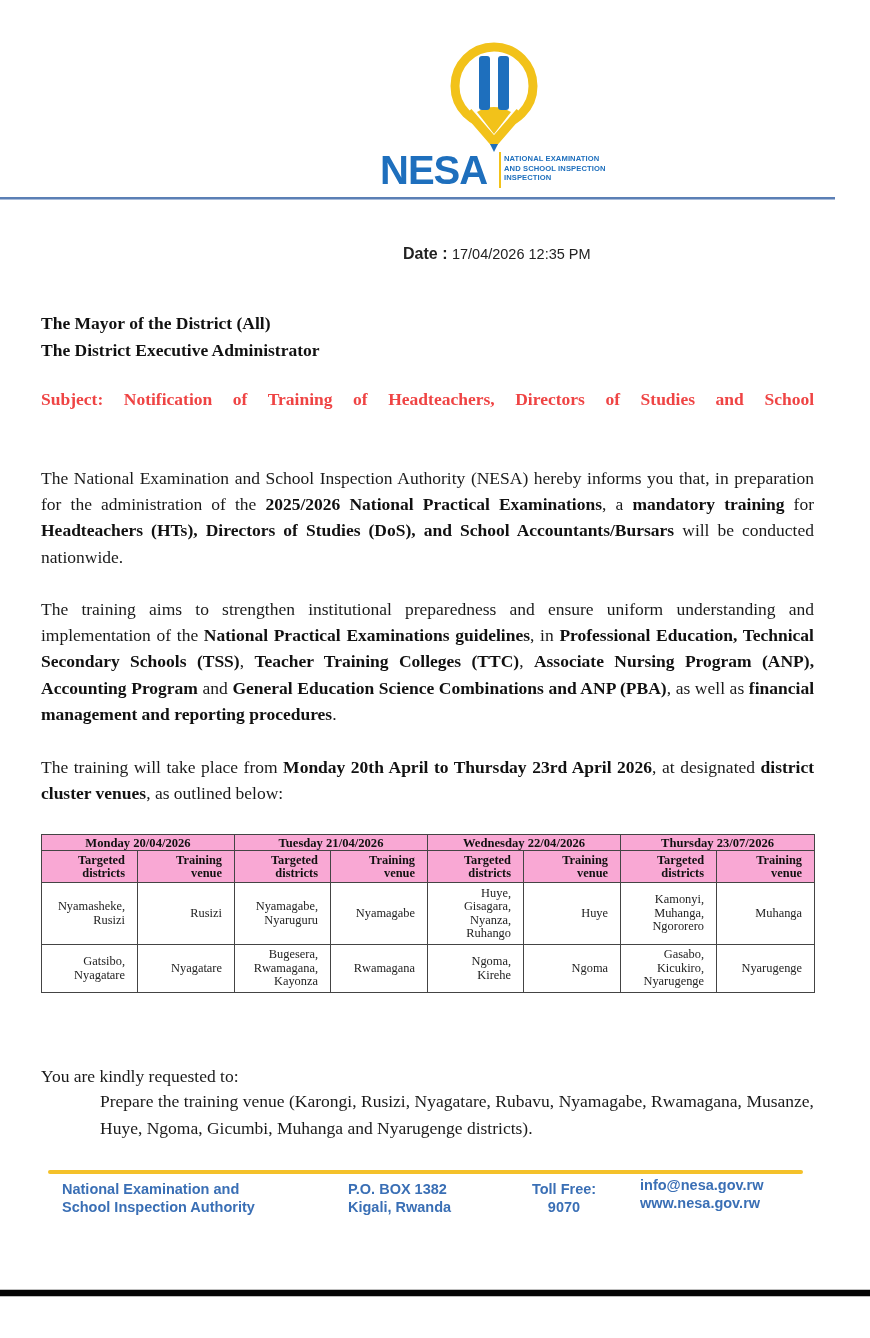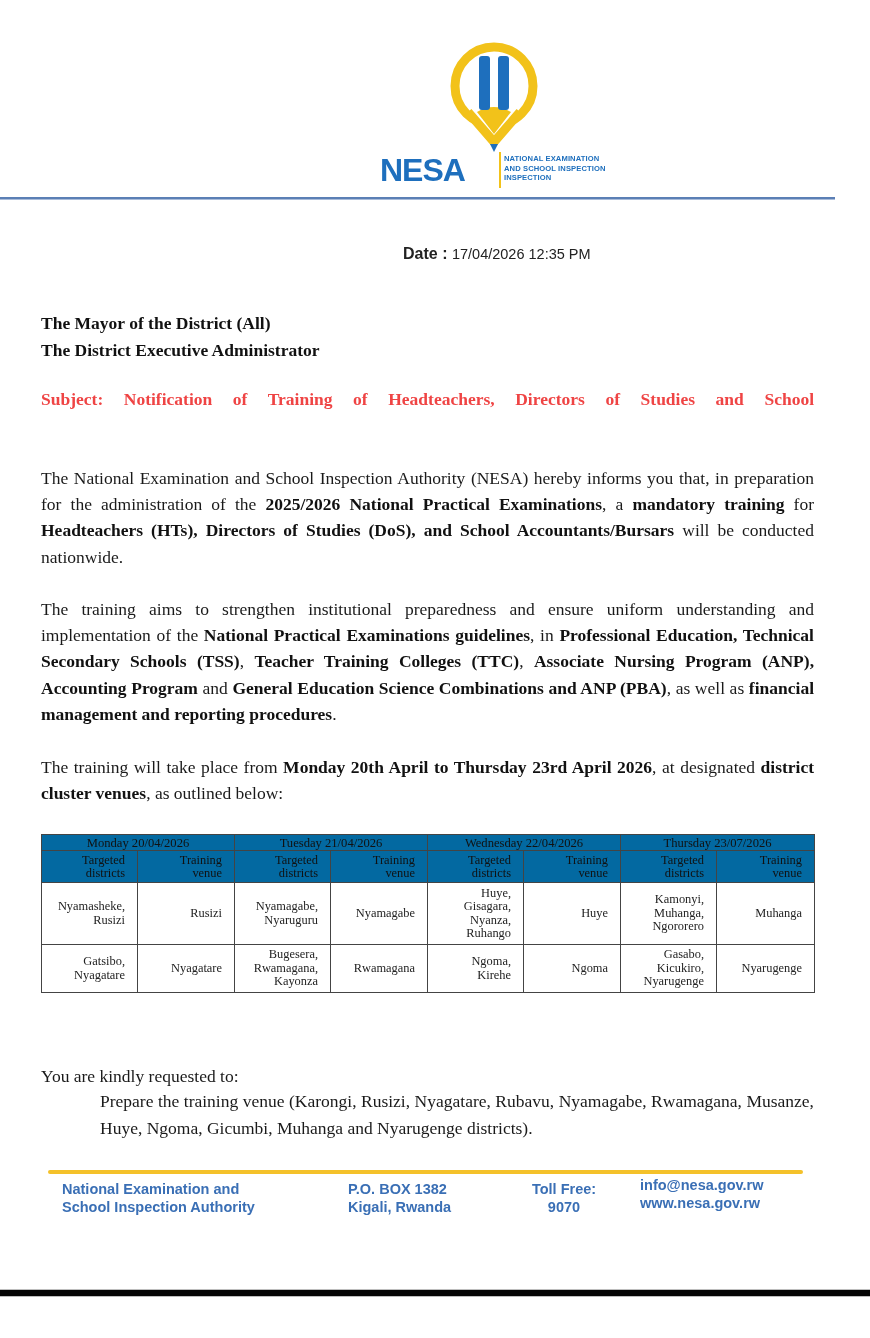--- a/index.html
+++ b/index.html
@@ -2,21 +2,21 @@
 <html><head>
   <meta charset="utf-8">
   <style>
     * { box-sizing: border-box; margin: 0; padding: 0; }
     html, body { width: 870px; height: 1338px; background: #ffffff; overflow: hidden; }
     body { position: relative; font-family: "Liberation Serif", serif; color: #1a1a1a; }
 
     
     .logo { position: absolute; left: 380px; top: 42px; width: 250px; height: 150px; }
     .logo-mark { position: absolute; left: 64px; top: 0; width: 100px; height: 110px; }
-    .logo-word { position: absolute; left: 0; top: 106px; font-family: "Liberation Sans", sans-serif; font-weight: 700; font-size: 32px; color: #1e6fbd; letter-spacing: -1px; line-height: 44px; }
+    .logo-word { position: absolute; left: 0; top: 106px; font-family: "Liberation Sans", sans-serif; font-weight: 700; font-size: 40px; color: #1e6fbd; letter-spacing: -1px; line-height: 44px; }
     .logo-divider { position: absolute; left: 119px; top: 110px; width: 2px; height: 36px; background: #f2c21a; }
     .logo-sub { position: absolute; left: 124px; top: 112px; font-family: "Liberation Sans", sans-serif; font-weight: 700; font-size: 7.6px; color: #1e6fbd; line-height: 9.5px; letter-spacing: 0.1px; }
     .logo-sub div { white-space: nowrap; }
 
     .header-rule { position: absolute; left: 0; top: 197px; width: 835px; height: 3px; background: #5b7fb5; border-bottom: 1px solid #a9bcda; }
 
     
     .meta { position: absolute; left: 403px; top: 242px; font-family: "Liberation Sans", sans-serif; font-size: 15px; line-height: 23px; color: #222; }
     .meta .k { font-weight: 700; font-size: 16px; }
     .meta .v { font-size: 14.5px; }
@@ -28,21 +28,21 @@
 
     .para { position: absolute; left: 41px; width: 773px; font-size: 17.5px; line-height: 26.2px; text-align: justify; color: #1a1a1a; }
     .para b { font-weight: 700; color: #111; }
     .p1 { top: 465px; }
     .p2 { top: 596px; }
     .p3 { top: 754px; }
 
     
     .sched { position: absolute; left: 41px; top: 834px; width: 773px; border-collapse: collapse; table-layout: fixed; font-size: 12.4px; line-height: 13.4px; color: #222; }
     .sched td, .sched th { border: 1px solid #444; padding: 0 12px; vertical-align: middle; text-align: right; }
-    .sched th { background: #0369a1; font-weight: 400; color: #111; }
+    .sched th { background: #f9a8d4; font-weight: 700; color: #111; }
     .sched .day th { text-align: center; height: 16px; font-size: 12.6px; line-height: 14px; padding: 0 4px; }
     .sched .sub th { height: 32px; padding-top: 1px; }
     .sched .r1 td { height: 46px; }
     .sched .r2 td { height: 62px; }
     .sched .r3 td { height: 48px; }
 
     .req-lead { position: absolute; left: 41px; top: 1064px; font-size: 17.5px; line-height: 24px; }
     .req-item { position: absolute; left: 100px; top: 1088px; width: 714px; font-size: 17.5px; line-height: 26.5px; text-align: justify; }
 
     

